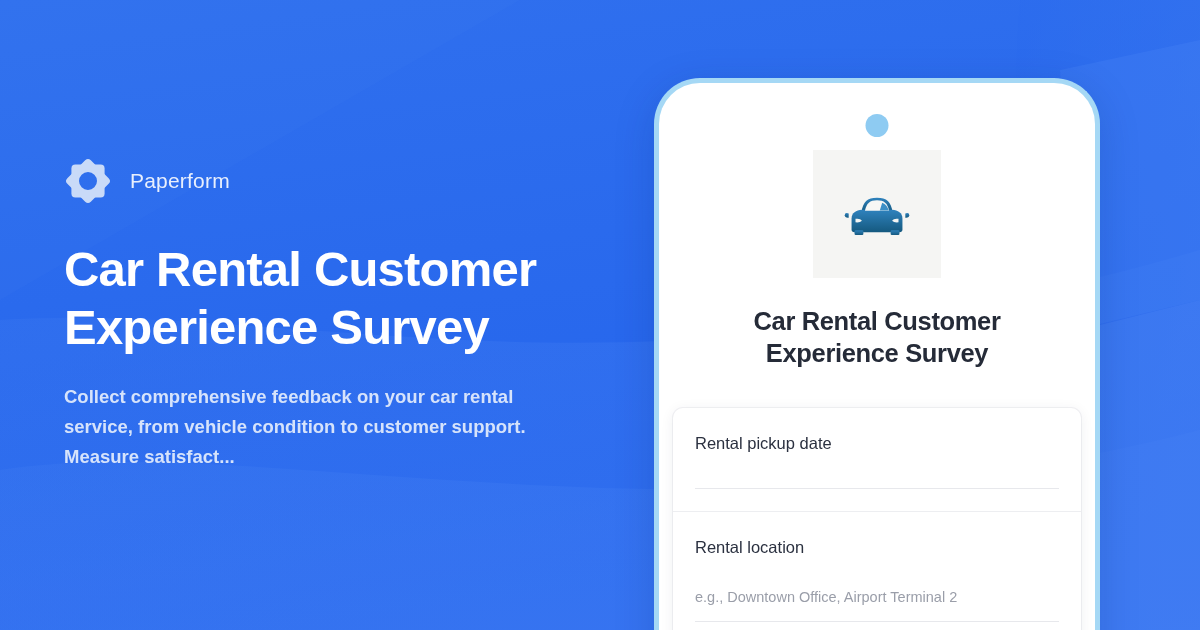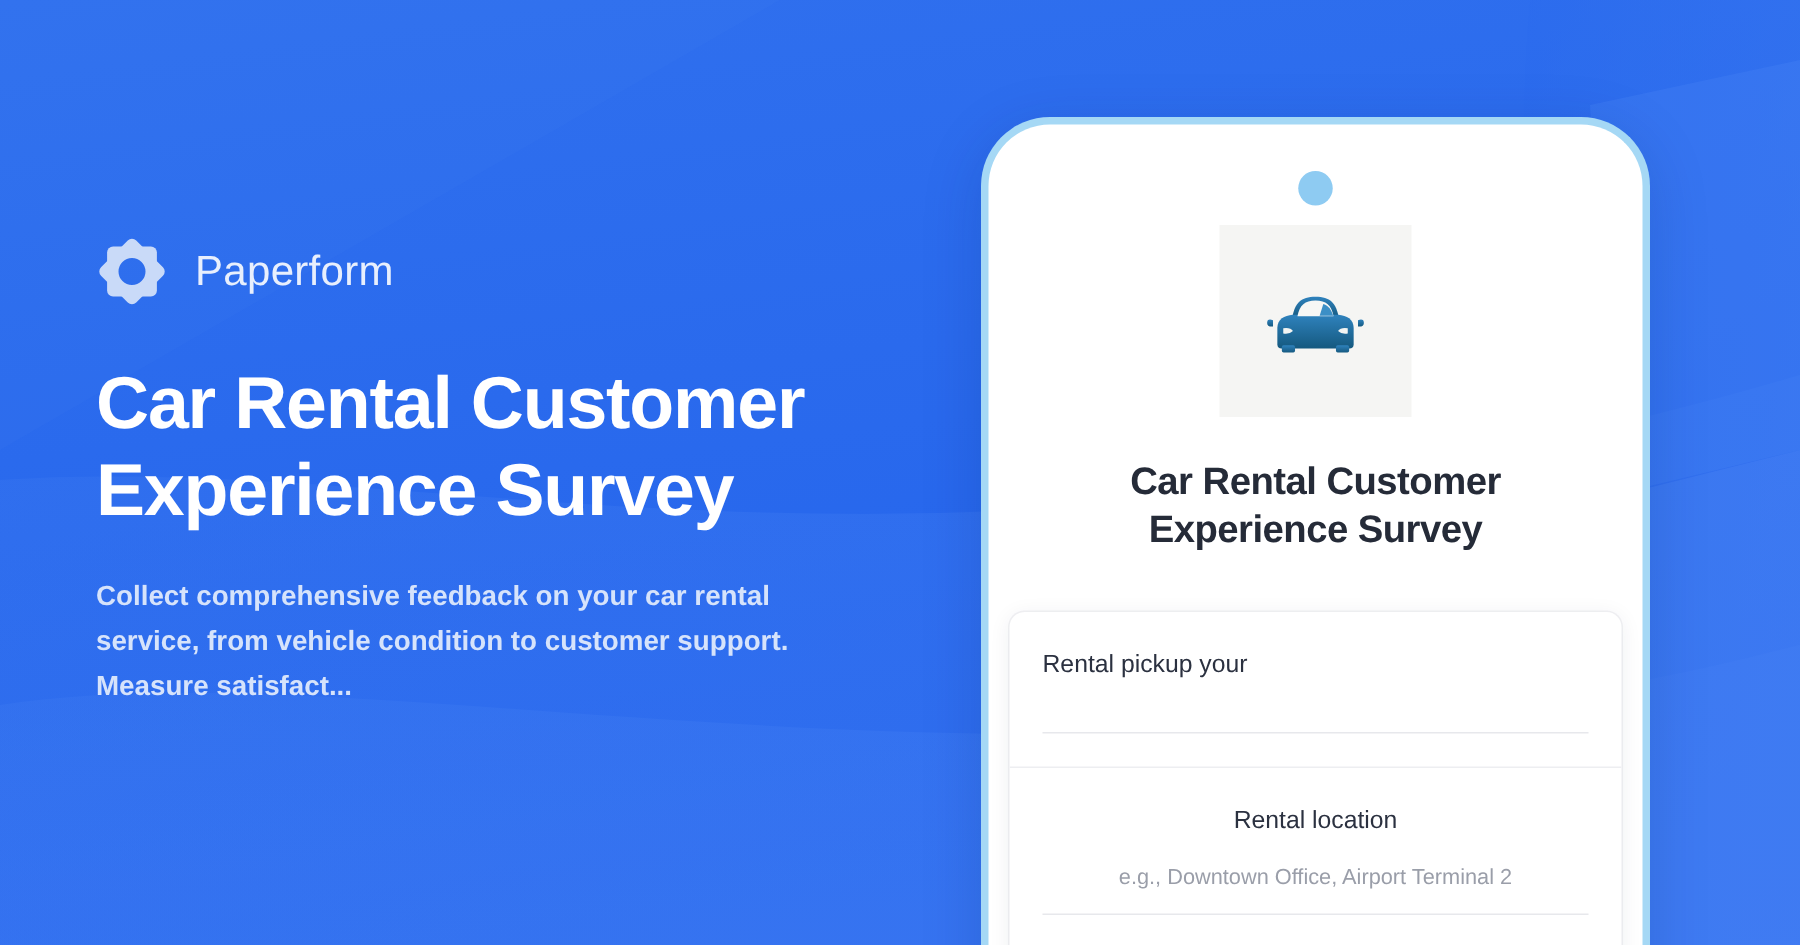--- a/index.html
+++ b/index.html
@@ -20,21 +20,21 @@
     position:absolute;
     left:64px; top:0;
     width:600px; height:630px;
     display:flex; flex-direction:column; justify-content:center;
     z-index:5;
   }
 
   .brand { display:flex; align-items:center; gap:18px; margin-bottom:36px; }
   .brand-mark { width:48px; height:48px; flex:0 0 48px; display:block; }
   .brand-name {
-    font-size:28px;
+    font-size:21px;
     letter-spacing:.2px;
     color:#e8effd;
     font-weight:400;
   }
 
   .headline {
     font-size:49px;
     line-height:1.17;
     font-weight:700;
     letter-spacing:-.8px;
@@ -102,35 +102,35 @@
     left:14px; right:14px;
     top:325px;
     bottom:0;
     background:#ffffff;
     border-radius:10px 10px 0 0;
     box-shadow:0 0 0 1px rgba(28,40,70,.055), 0 2px 14px rgba(28,40,70,.07);
     overflow:hidden;
   }
 
   .field-block { padding:24px 22px 0 22px; position:relative; }
-  .field-block + .field-block { border-top:1px solid #edeef1; margin-top:22px;text-align:center; }
+  .field-block + .field-block { border-top:1px solid #edeef1; margin-top:22px; }
 
   .field-label {
     font-size:16.5px;
     line-height:1.35;
     color:#2b3140;
     font-weight:400;
   }
 
   .field-input {
     margin-top:34px;
     border-bottom:1px solid #e7e8ec;
     height:1px;
   }
-  .field-input.with-ph { margin-top:16px; padding-bottom:14px; height:auto; }
+  .field-input.with-ph { margin-top:28px; padding-bottom:14px; height:auto; }
 
   .field-placeholder {
     font-size:14.5px;
     color:#9a9ea9;
     line-height:1.4;
     font-weight:400;
   }
 </style>
 </head>
 <body>
@@ -228,21 +228,21 @@
       <rect x="12.6" y="46" width="7.6" height="4.2" rx="1" fill="url(#carG)"></rect>
       <rect x="43.8" y="46" width="7.6" height="4.2" rx="1" fill="url(#carG)"></rect>
     </svg>
   </div>
 
   <div class="form-title">Car Rental Customer Experience Survey</div>
 
   <div class="form-card">
 
     <div class="field-block">
-      <div class="field-label">Rental pickup your</div>
+      <div class="field-label">Rental pickup date</div>
       <div class="field-input"></div>
     </div>
 
     <div class="field-block">
       <div class="field-label">Rental location</div>
       <div class="field-input with-ph">
         <span class="field-placeholder">e.g., Downtown Office, Airport Terminal 2</span>
       </div>
     </div>
 

